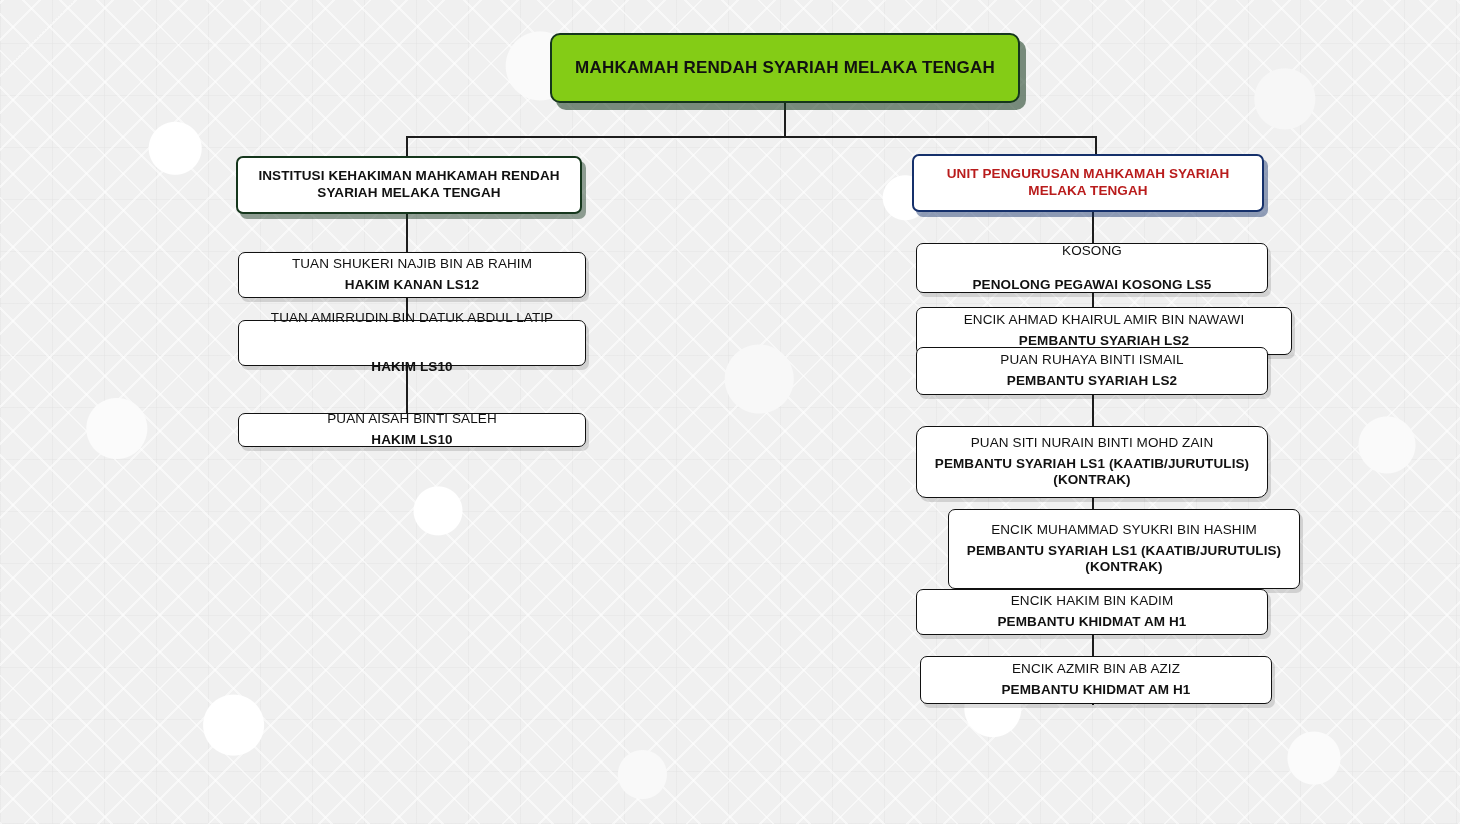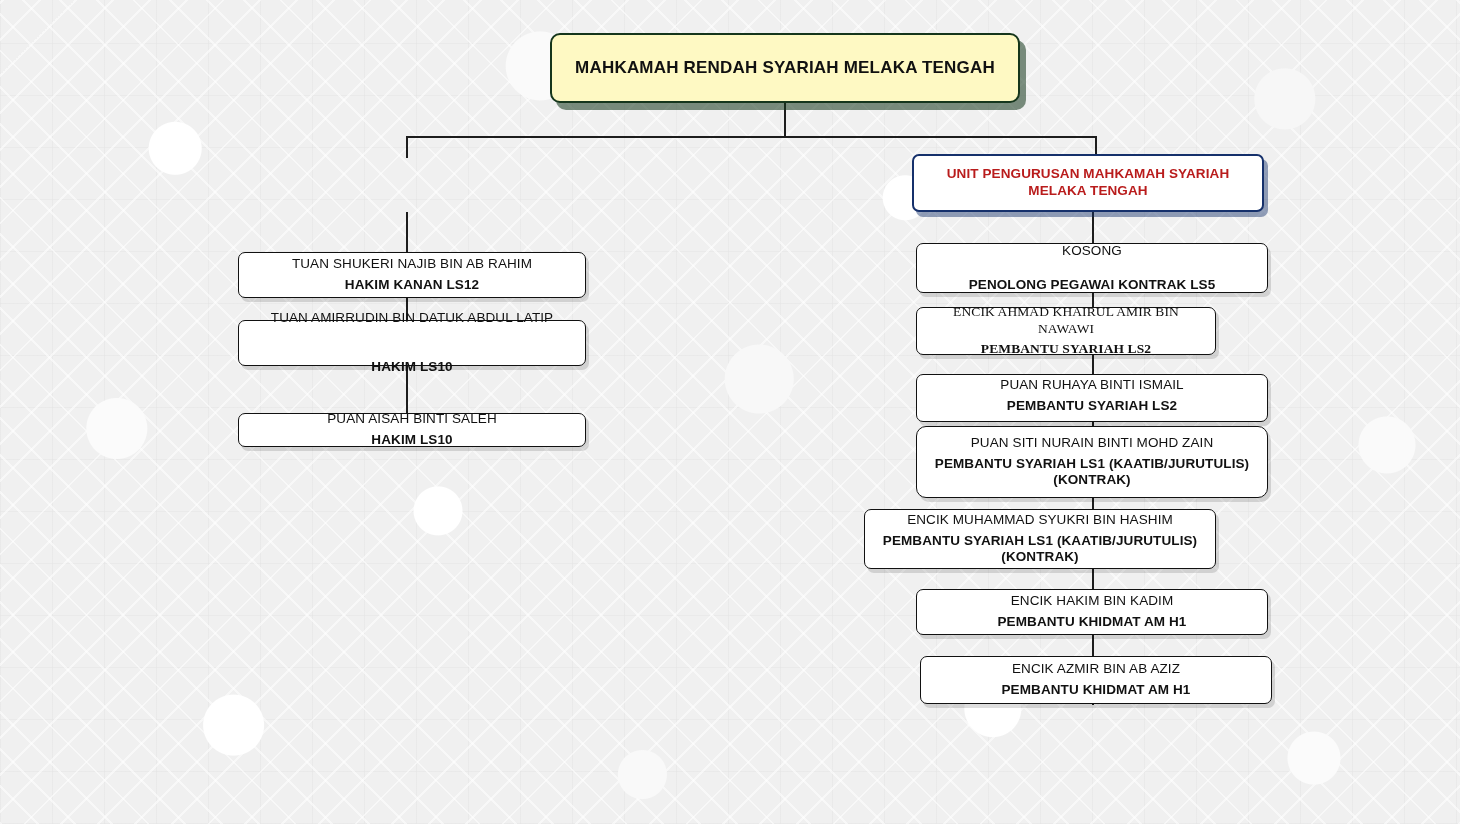--- a/index.html
+++ b/index.html
@@ -67,21 +67,21 @@
     letter-spacing: 0.1px;
   }
   .node .line2 {
     font-size: 13.5px;
     font-weight: bold;
     line-height: 1.25;
     letter-spacing: 0.1px;
     margin-top: 4px;
   }
   .root {
-    background: #fef9c3;
+    background: #84cc16;
     border: 2px solid #15361c;
     border-radius: 10px;
     box-shadow: 6px 7px 0 rgba(20,54,28,0.55);
   }
   .root .title {
     font-size: 17px;
     font-weight: bold;
     line-height: 1.3;
     color: #111111;
     letter-spacing: 0.2px;
@@ -114,20 +114,23 @@
   <div class="connector" style="left:1095px; top:136px; width:2px; height:20px;"></div>
 
   <div class="connector" style="left:406px; top:212px; width:2px; height:224px;"></div>
 
   <div class="connector" style="left:1092px; top:210px; width:2px; height:495px;"></div>
 
   <div class="node root" style="left:550px; top:33px; width:470px; height:70px;">
     <div class="title">MAHKAMAH RENDAH SYARIAH MELAKA TENGAH</div>
   </div>
 
+  <div class="node dept-green" style="left:236px; top:156px; width:346px; height:58px;">
+    <div class="line2">INSTITUSI KEHAKIMAN MAHKAMAH RENDAH SYARIAH MELAKA TENGAH</div>
+  </div>
 
   <div class="node" style="left:238px; top:252px; width:348px; height:46px;">
     <div class="line1">TUAN SHUKERI NAJIB BIN AB RAHIM</div>
     <div class="line2">HAKIM KANAN LS12</div>
   </div>
 
   <div class="node" style="left:238px; top:320px; width:348px; height:46px;gap:28px;">
     <div class="line1">TUAN AMIRRUDIN BIN DATUK ABDUL LATIP</div>
     <div class="line2">HAKIM LS10</div>
   </div>
@@ -136,39 +139,39 @@
     <div class="line1">PUAN AISAH BINTI SALEH</div>
     <div class="line2">HAKIM LS10</div>
   </div>
 
   <div class="node dept-navy" style="left:912px; top:154px; width:352px; height:58px;">
     <div class="line2">UNIT PENGURUSAN MAHKAMAH SYARIAH MELAKA TENGAH</div>
   </div>
 
   <div class="node" style="left:916px; top:243px; width:352px; height:50px;gap:13px;">
     <div class="line1">KOSONG</div>
-    <div class="line2">PENOLONG PEGAWAI KONTRAK LS5</div>
+    <div class="line2">PENOLONG PEGAWAI KOSONG LS5</div>
   </div>
 
-  <div class="node" style="left:916px; top:307px; width:300px; height:48px;font-family:Liberation Serif, serif;">
+  <div class="node" style="left:916px; top:307px; width:376px; height:48px;">
     <div class="line1">ENCIK AHMAD KHAIRUL AMIR BIN NAWAWI</div>
     <div class="line2">PEMBANTU SYARIAH LS2</div>
   </div>
 
-  <div class="node" style="left:916px; top:374px; width:352px; height:48px;justify-content:flex-end;">
+  <div class="node" style="left:916px; top:347px; width:352px; height:48px;">
     <div class="line1">PUAN RUHAYA BINTI ISMAIL</div>
     <div class="line2">PEMBANTU SYARIAH LS2</div>
   </div>
 
   <div class="node" style="left:916px; top:426px; width:352px; height:72px;border-radius:10px;">
     <div class="line1">PUAN SITI NURAIN BINTI MOHD ZAIN</div>
     <div class="line2">PEMBANTU SYARIAH LS1 (KAATIB/JURUTULIS)(KONTRAK)</div>
   </div>
 
-  <div class="node" style="left:864px; top:509px; width:352px; height:60px;">
+  <div class="node" style="left:948px; top:509px; width:352px; height:80px;">
     <div class="line1">ENCIK MUHAMMAD SYUKRI BIN HASHIM</div>
     <div class="line2">PEMBANTU SYARIAH LS1 (KAATIB/JURUTULIS)(KONTRAK)</div>
   </div>
 
   <div class="node" style="left:916px; top:589px; width:352px; height:46px;">
     <div class="line1">ENCIK HAKIM BIN KADIM</div>
     <div class="line2">PEMBANTU KHIDMAT AM H1</div>
   </div>
 
   <div class="node" style="left:920px; top:656px; width:352px; height:48px;">

